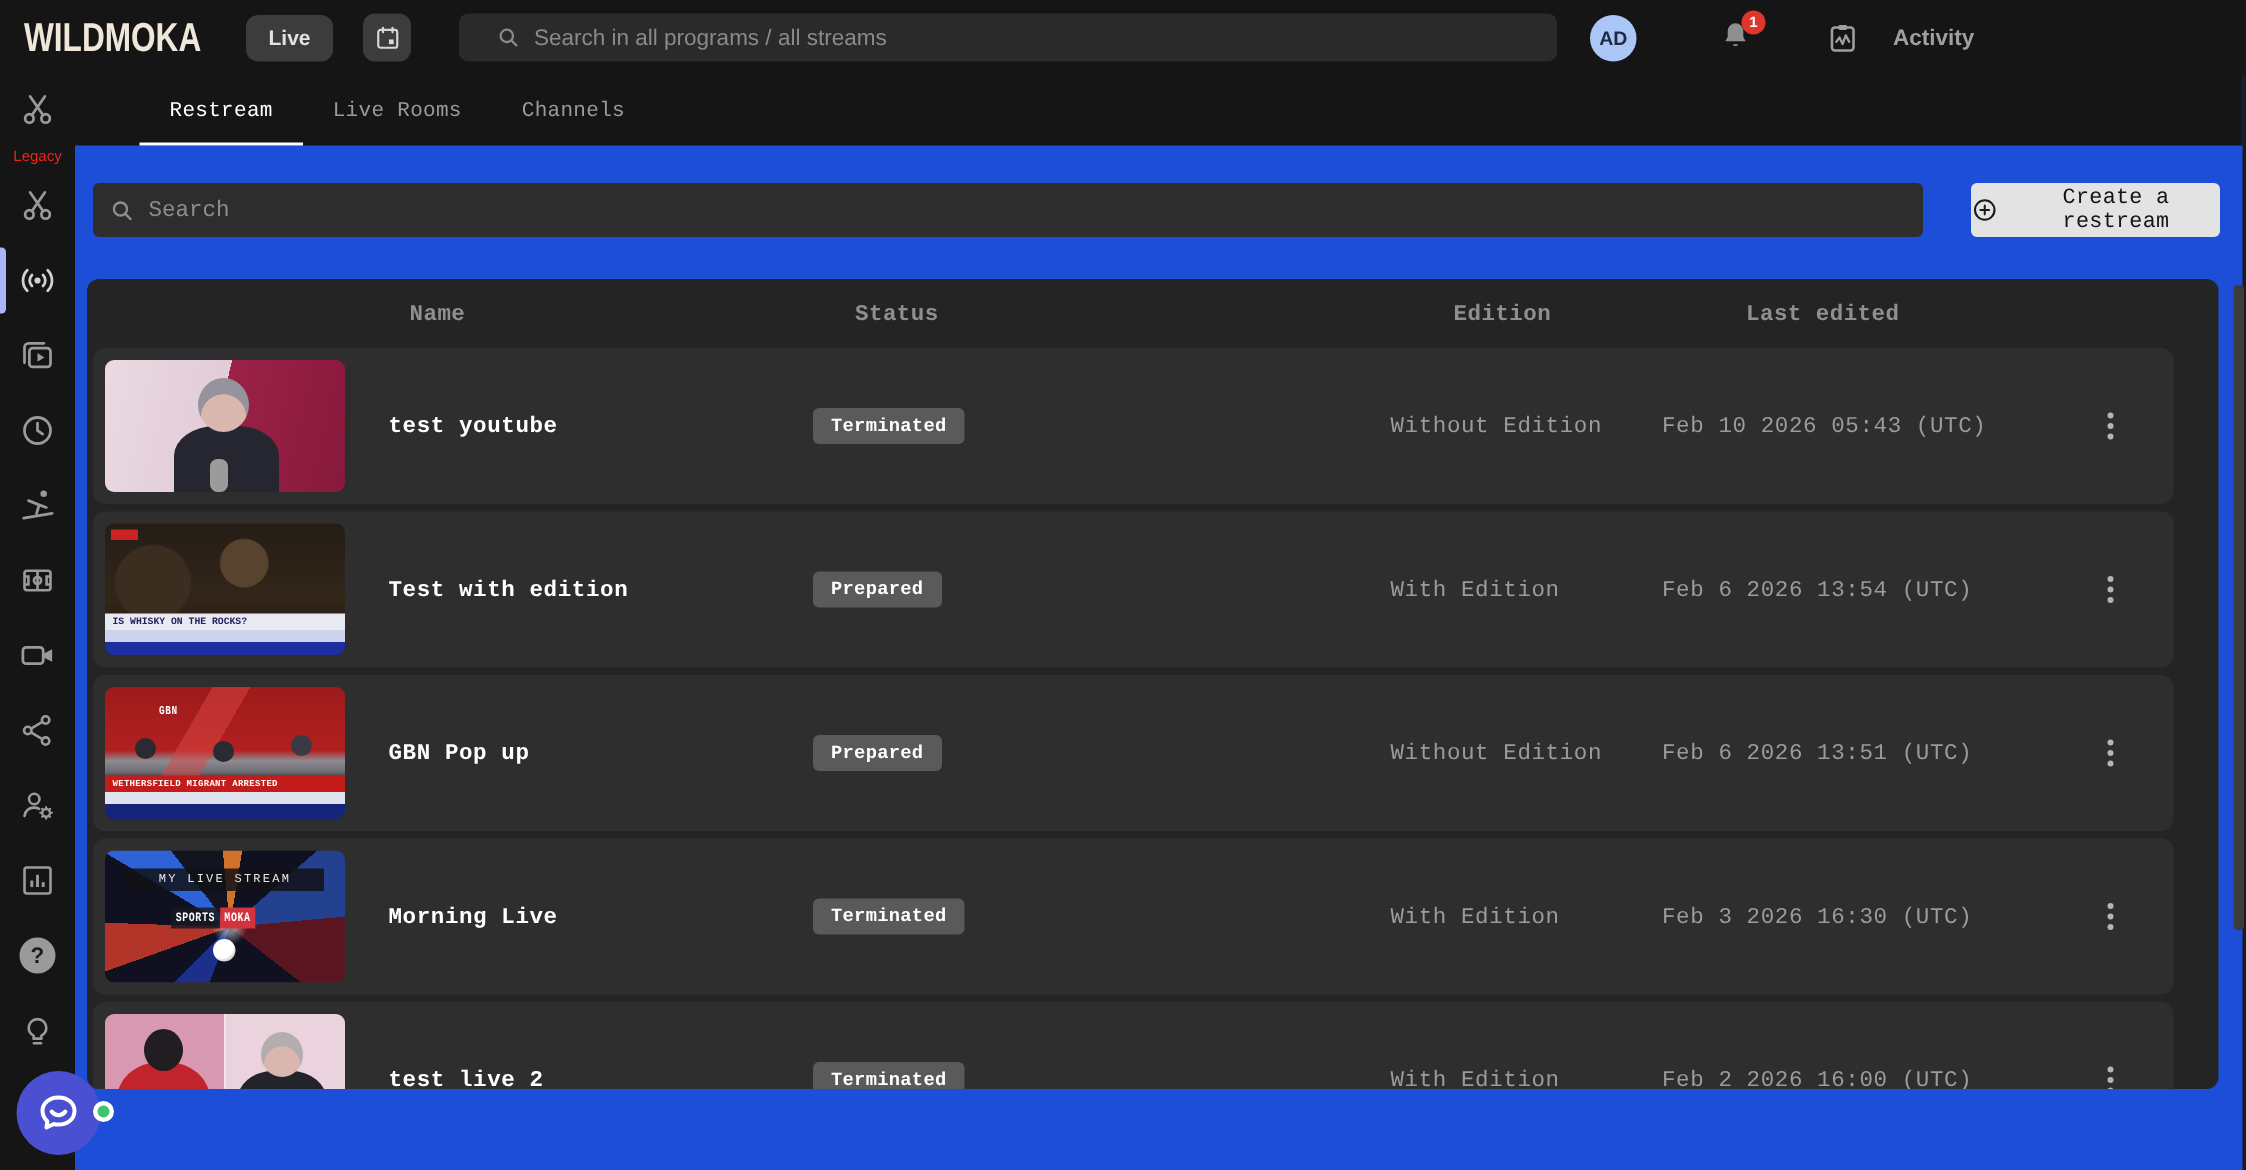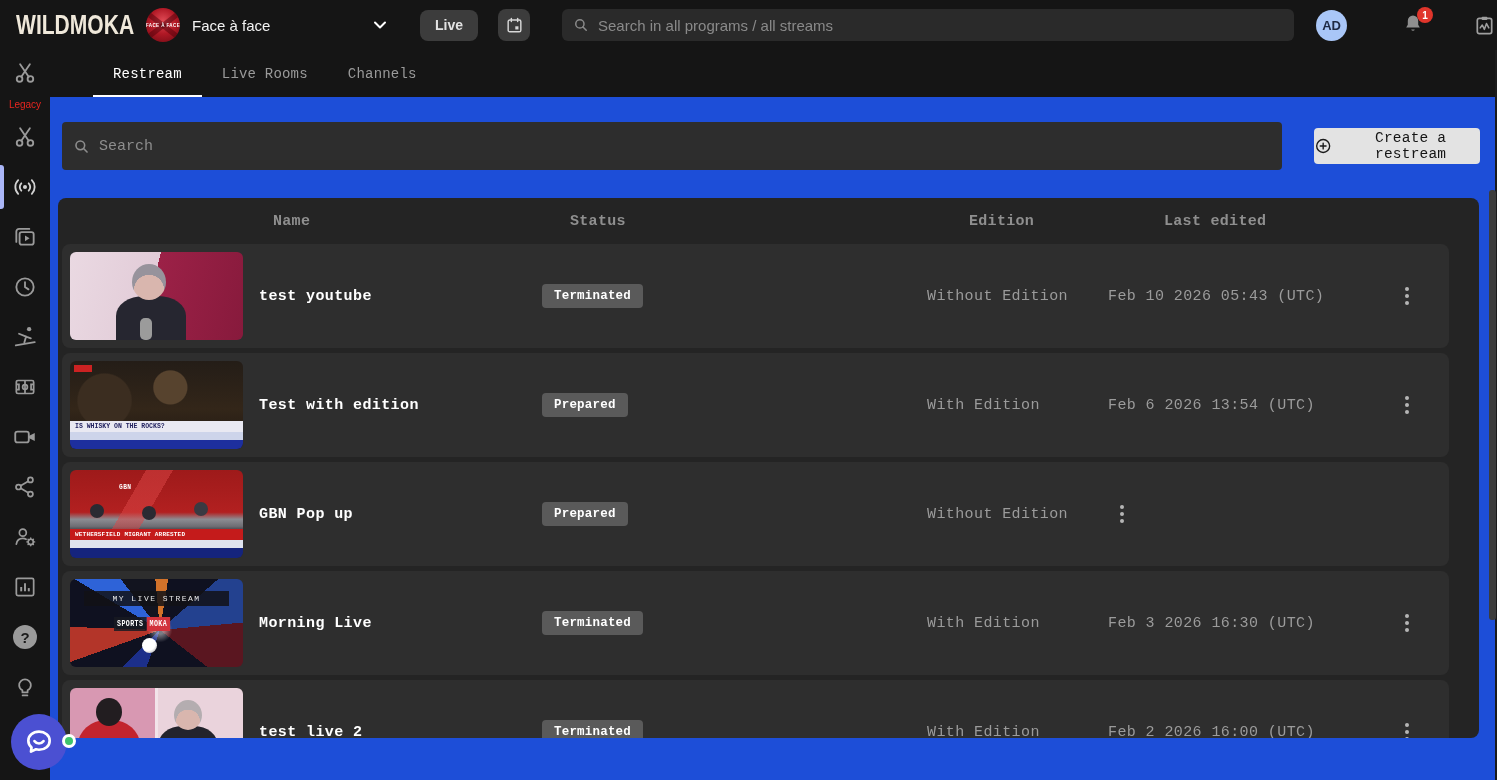--- a/index.html
+++ b/index.html
@@ -25,21 +25,21 @@
   .program-icon span { position:relative; z-index:2; color:#fff; font-size:4.5px; font-weight:700;
       letter-spacing:.4px; white-space:nowrap; }
   .program-name { color:#f2f2f2; font-size:15px; font-weight:500; margin-left:12px; }
   .program-selector .chev { margin-left:auto; }
   .live-btn { margin-left:30px; background:#3c3c3c; color:#e2e2e2; border:none; border-radius:8px;
               height:31px; padding:0 15px; font-size:14px; font-weight:700; cursor:pointer;
               font-family:inherit; flex:none; }
   .cal-btn { margin-left:20px; background:#3c3c3c; border:none; border-radius:8px; width:32px;
              height:32px; display:flex; align-items:center; justify-content:center; cursor:pointer; flex:none; }
   .topsearch { margin-left:32px; width:732px; height:32px; background:#2a2a2a; border-radius:6px;
-               display:flex; align-items:center; padding:0 10px; flex:none; }
+               display:flex; align-items:center; padding:0 24px; flex:none; }
   .topsearch input { flex:1; background:transparent; border:none; outline:none; color:#ddd;
                      font-size:15px; margin-left:8px; font-family:inherit; }
   .topsearch input::placeholder { color:#8a8a8a; }
   .top-right { display:flex; align-items:center; margin-left:22px;gap:32px; }
   .avatar { width:31px; height:31px; border-radius:50%; background:#a9c6f7; color:#1f2a44;
             font-size:13px; font-weight:700; display:flex; align-items:center; justify-content:center;
             cursor:pointer; flex:none; }
   .bell-wrap { position:relative; margin-left:22px; cursor:pointer; width:26px; height:28px; flex:none; }
   .nbadge { position:absolute; top:-4px; right:-6px; min-width:16px; height:16px; border-radius:8px;
             background:#e0352b; color:#fff; font-size:10px; font-weight:700; display:flex;
@@ -68,21 +68,21 @@
 
   
   .content { position:absolute; top:50px; left:48px; width:1447px; height:730px; background:#1d4ed8;font-family:Liberation Mono, monospace; }
   .tabs { height:47px; background:#151515; display:flex; padding-left:45px; }
   .tab { position:relative; padding:0 20px; display:flex; align-items:center; color:#9a9a9a;
          font-size:14px; font-weight:500; cursor:pointer; letter-spacing:.2px; }
   .tab.active { color:#fff; }
   .tab.active::after { content:''; position:absolute; left:0; right:0; bottom:0; height:2px; background:#fff; }
 
   .toolbar { display:flex; align-items:center; padding:25px 0 0 14px; }
-  .search { width:1220px; height:48px; background:#2d2d2d; border-radius:4px; display:flex;
+  .search { width:1220px; height:36px; background:#2d2d2d; border-radius:4px; display:flex;
             align-items:center; padding:0 10px; }
   .search input { flex:1; background:transparent; border:none; outline:none; color:#ddd;
                   font-size:15px; margin-left:8px; font-family:inherit; }
   .search input::placeholder { color:#8d8d8d; }
   .create-btn { margin-left:32px; width:166px; height:36px; background:#e3e3e3; border:none;
                 border-radius:4px; display:flex; align-items:center; justify-content:center;
                 gap:9px; cursor:pointer; font-family:inherit; }
   .create-btn span { color:#151515; font-size:14.5px; font-weight:500; letter-spacing:.2px; }
 
   .table { margin:28px 16px 0 10px; height:540px; background:#242424; border-radius:8px;
@@ -97,21 +97,21 @@
            padding:5px 12px; border-radius:4px; letter-spacing:.2px; }
   .gray { color:#9b9b9b; font-size:15px; letter-spacing:.4px; }
   .kebab { display:flex; flex-direction:column; align-items:center; gap:3px; padding:8px;
            background:none; border:none; cursor:pointer; width:28px; }
   .kebab i { width:4px; height:4px; border-radius:50%; background:#b5b5b5; }
 
   .scroll-thumb { position:absolute; right:1px; top:190px; width:7px; height:430px;
                   background:#3c3c3c; border-radius:3px; z-index:5; }
 
   
-  .thumb { position:relative; width:173px; height:88px; margin-left:8px; border-radius:6px;
+  .thumb { position:relative; width:160px; height:88px; margin-left:8px; border-radius:6px;
            overflow:hidden; }
   .thumb .abs { position:absolute; }
 
   .t0 { background:linear-gradient(103deg,#ead9e2 0%,#e2ccd8 47%,#9c2147 47%,#871a3c 100%); }
   .t0 .body { left:46px; top:44px; width:70px; height:50px; background:#262630; border-radius:40% 40% 0 0; }
   .t0 .head { left:62px; top:12px; width:34px; height:36px; border-radius:50%;
               background:radial-gradient(circle at 50% 72%, #d9b6ae 0 48%, #97939c 49%); }
   .t0 .mic  { left:70px; top:66px; width:12px; height:22px; background:#9b9b9b; border-radius:5px; }
 
   .t1 { background:radial-gradient(circle at 58% 30%, #57432e 0 14%, rgba(0,0,0,0) 15%),
@@ -155,29 +155,20 @@
   svg { display:block; }
 </style>
 </head>
 <body>
 
 <div class="app">
 
   <header class="topbar">
     <div class="logo">WILDMOKA</div>
 
-    <div class="program-selector">
-      <div class="program-icon">
-        <span>FACE À FACE</span>
-      </div>
-      <span class="program-name">Face à face</span>
-      <svg class="chev" width="20" height="20" viewBox="0 0 24 24">
-        <path d="M6 9l6 6 6-6" fill="none" stroke="#fff" stroke-width="2.4" stroke-linecap="round" stroke-linejoin="round"></path>
-      </svg>
-    </div>
 
     <button class="live-btn">Live</button>
 
     <button class="cal-btn">
       <svg width="19" height="19" viewBox="0 0 24 24">
         <rect x="4" y="5" width="16" height="15" rx="2" fill="none" stroke="#d8d8d8" stroke-width="1.8"></rect>
         <line x1="8" y1="3.2" x2="8" y2="7" stroke="#d8d8d8" stroke-width="1.8" stroke-linecap="round"></line>
         <line x1="16" y1="3.2" x2="16" y2="7" stroke="#d8d8d8" stroke-width="1.8" stroke-linecap="round"></line>
         <rect x="13" y="13" width="4" height="4" fill="#d8d8d8"></rect>
       </svg>
@@ -408,20 +399,21 @@
           <div class="abs people"></div>
           <div class="abs logo">GBN</div>
           <div class="abs chyron">WETHERSFIELD MIGRANT ARRESTED</div>
           <div class="abs sub"></div>
               <div class="abs bot"></div>
         </div>
           </div>
         <div class="name">GBN Pop up</div>
         <div><span class="badge">Prepared</span></div>
         <div class="gray">Without Edition</div>
+        <div class="gray">Feb 6 2026 13:51 (UTC)</div>
         <button class="kebab">
             <i></i>
             <i></i>
             <i></i>
           </button>
       </div>
 
       <div class="row">
         <div>
             <div class="thumb t3">

